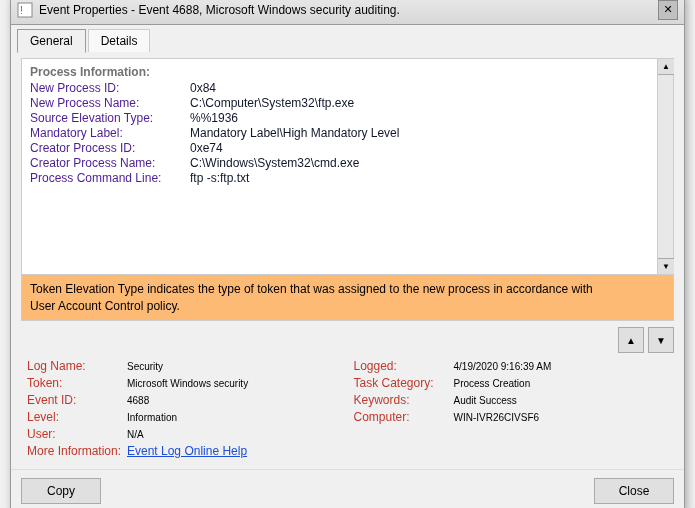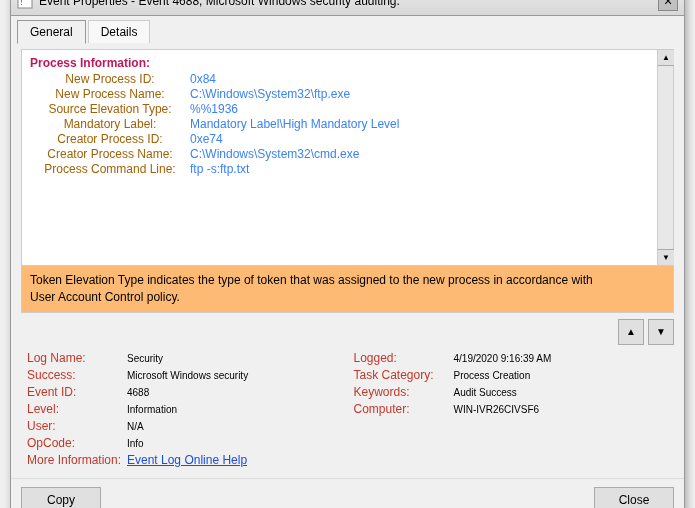--- a/index.html
+++ b/index.html
@@ -89,35 +89,35 @@
     .scroll-content {
       padding: 6px 8px;
       height: 215px;
       overflow: hidden;
     }
     .info-section {
       margin-bottom: 6px;
     }
     .section-title {
       font-weight: bold;
-      color: #be185d;
+      color: #737373;
       margin-bottom: 2px;
     }
     .info-row {
       display: flex;
       margin-bottom: 1px;
     }
     .info-label {
       width: 160px;
-      text-align: center;
-      color: #a16207;
+      text-align: left;
+      color: #4c1d95;
       flex-shrink: 0;
     }
     .info-value {
-      color: #3b82f6;
+      color: #0f172a;
     }
     .description-box {
       background: #fdba74;
       border-top: 1px solid #ccc;
       padding: 6px 8px;
       font-size: 12px;
       color: #000;
       line-height: 1.4;
     }
     .nav-arrow-btn {
@@ -202,21 +202,21 @@
       <div class="scroll-content">
         <div class="info-section">
           <div class="section-title">Process Information:</div>
 
           <div class="info-row">
             <span class="info-label">New Process ID:</span>
             <span class="info-value">0x84</span>
           </div>
           <div class="info-row">
             <span class="info-label">New Process Name:</span>
-            <span class="info-value">C:\Windows\System32\ftp.exe</span>
+            <span class="info-value">C:\Computer\System32\ftp.exe</span>
           </div>
           <div class="info-row">
             <span class="info-label">Source Elevation Type:</span>
             <span class="info-value">%%1936</span>
           </div>
           <div class="info-row">
             <span class="info-label">Mandatory Label:</span>
             <span class="info-value">Mandatory Label\High Mandatory Level</span>
           </div>
           <div class="info-row">
@@ -253,38 +253,34 @@
 
     <div class="metadata-section">
       <div style="display:grid; grid-template-columns: 1fr 1fr; gap:0;">
 
         <div>
           <div class="meta-row">
             <span class="meta-label">Log Name:</span>
             <span class="meta-value">Security</span>
           </div>
           <div class="meta-row">
-            <span class="meta-label">Success:</span>
+            <span class="meta-label">Token:</span>
             <span class="meta-value">Microsoft Windows security</span>
           </div>
           <div class="meta-row">
             <span class="meta-label">Event ID:</span>
             <span class="meta-value">4688</span>
           </div>
           <div class="meta-row">
             <span class="meta-label">Level:</span>
             <span class="meta-value">Information</span>
           </div>
           <div class="meta-row">
             <span class="meta-label">User:</span>
             <span class="meta-value">N/A</span>
-          </div>
-          <div class="meta-row">
-            <span class="meta-label">OpCode:</span>
-            <span class="meta-value">Info</span>
           </div>
           <div class="meta-row">
             <span class="meta-label">More Information:</span>
             <a class="meta-link" href="#">Event Log Online Help</a>
           </div>
         </div>
 
         <div>
           <div class="meta-row">
             <span class="meta-label">Logged:</span>

